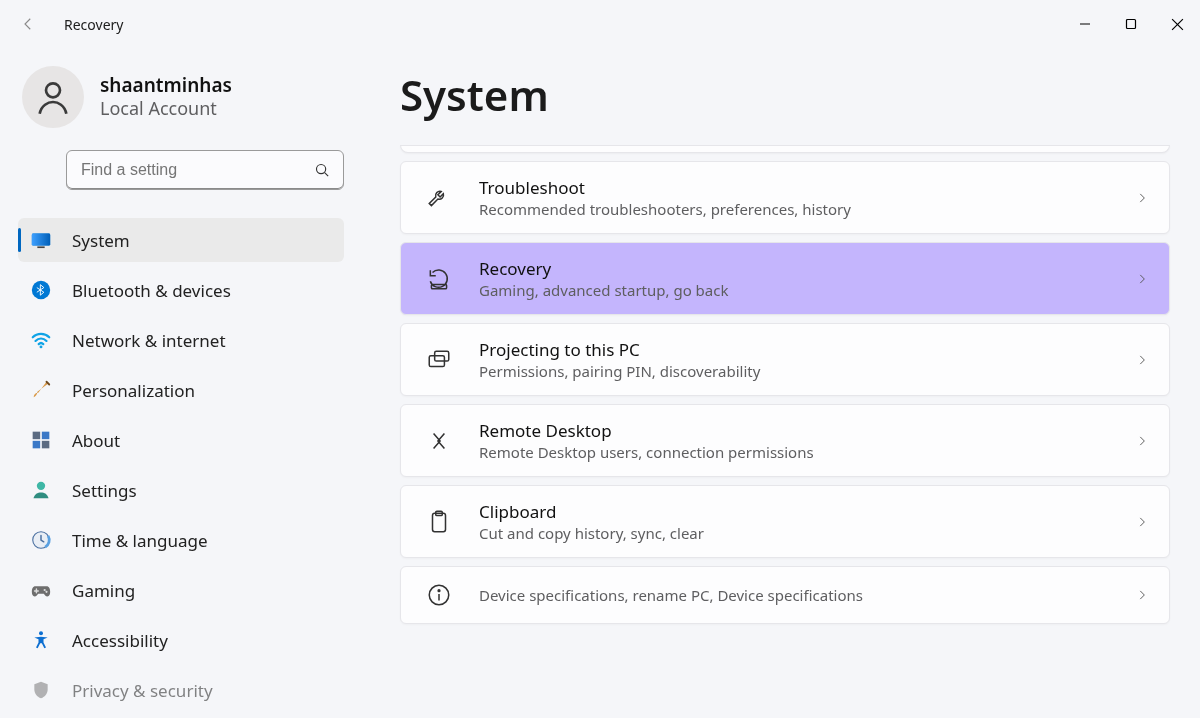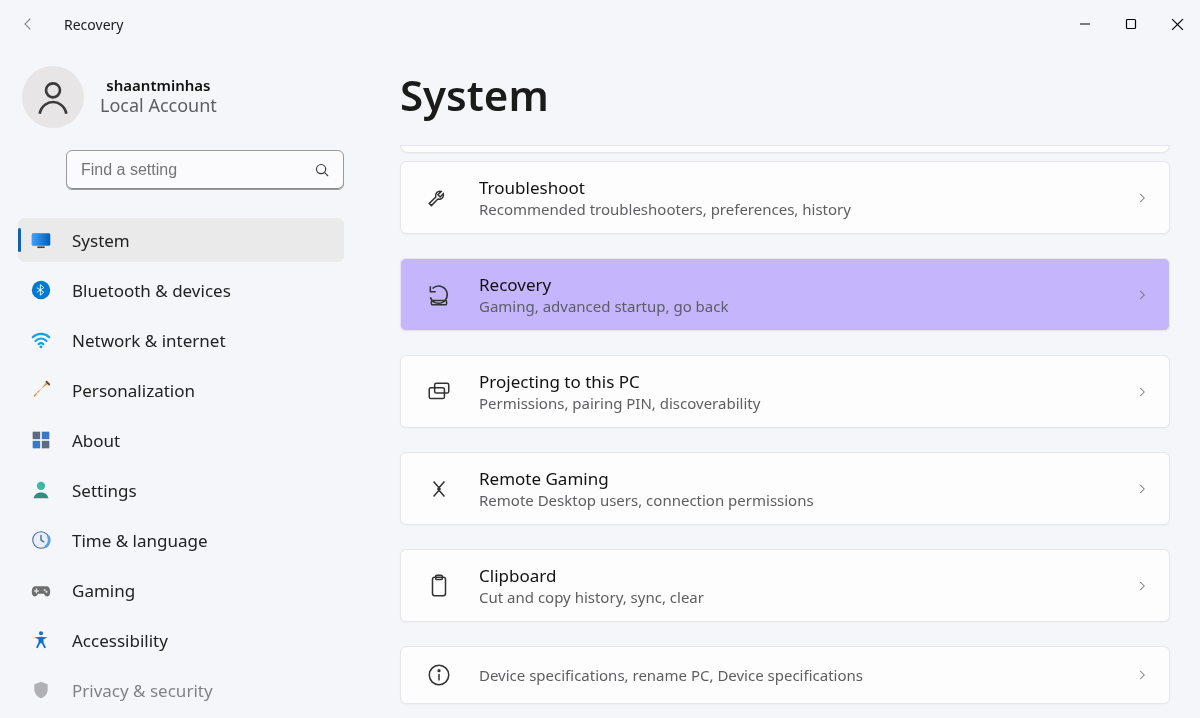--- a/index.html
+++ b/index.html
@@ -49,21 +49,21 @@
   .content{
     flex:1; padding:10px 30px 0 40px; box-sizing:border-box; overflow:hidden;
   }
 
   
   .user{display:flex;align-items:center;gap:16px;padding:8px 4px 22px 4px;}
   .avatar{
     width:62px;height:62px;border-radius:50%;background:#e7e5e5;
     display:flex;align-items:center;justify-content:center;
   }
-  .user-name{font-size:15px;font-weight:600;color:#111;line-height:1.2;text-align:center;}
+  .user-name{font-size:19px;font-weight:600;color:#111;line-height:1.2;text-align:center;}
   .user-sub{font-size:18px;color:var(--muted);line-height:1.3;}
 
   
   .search{
     position:relative;
     height:38px;border:1px solid #9a9a9a;border-radius:6px;background:#fbfbfd;
     display:flex;align-items:center;padding:0 12px;margin-bottom:28px;
     box-shadow:inset 0 -1px 0 0 #8a8a8a;
     margin-left:48px;
   }
@@ -92,21 +92,21 @@
   
   .sliver{
     height:6px;background:var(--card);border:1px solid var(--card-border);
     border-bottom-left-radius:8px;border-bottom-right-radius:8px;
     box-shadow:0 1px 2px rgba(0,0,0,0.04);
     margin-bottom:8px;
   }
   .card{
     display:flex;align-items:center;gap:26px;
     background:var(--card);border:1px solid var(--card-border);border-radius:6px;
-    padding:14px 20px 14px 24px; margin-bottom:24px;
+    padding:14px 20px 14px 24px; margin-bottom:8px;
     box-shadow:0 1px 2px rgba(0,0,0,0.03);
   }
   .card.hover{background:#c4b5fd;}
   .card .card-icon{width:28px;height:28px;color:#323232;display:flex;align-items:center;justify-content:center;}
   .card .titles{flex:1;}
   .card .title{font-size:17px;color:#111;}
   .card .sub{font-size:15px;color:var(--muted);}
   .card .chev{color:#555;}
 
   svg{display:block;}
@@ -334,21 +334,21 @@
     </div>
 
     <div class="card">
       <span class="card-icon">
         <svg width="26" height="26" viewBox="0 0 24 24" fill="none" stroke="currentColor" stroke-width="1.4">
             <path d="M7 5l6 7-6 7"></path>
             <path d="M17 5l-6 7 6 7"></path>
           </svg>
       </span>
       <div class="titles">
-        <div class="title">Remote Gaming</div>
+        <div class="title">Remote Desktop</div>
         <div class="sub">Remote Desktop users, connection permissions</div>
       </div>
       <span class="chev">
           <svg width="14" height="14" viewBox="0 0 24 24" fill="none" stroke="currentColor" stroke-width="1.6">
             <path d="M9 5l7 7-7 7"></path>
           </svg>
         </span>
     </div>
 
     <div class="card">

